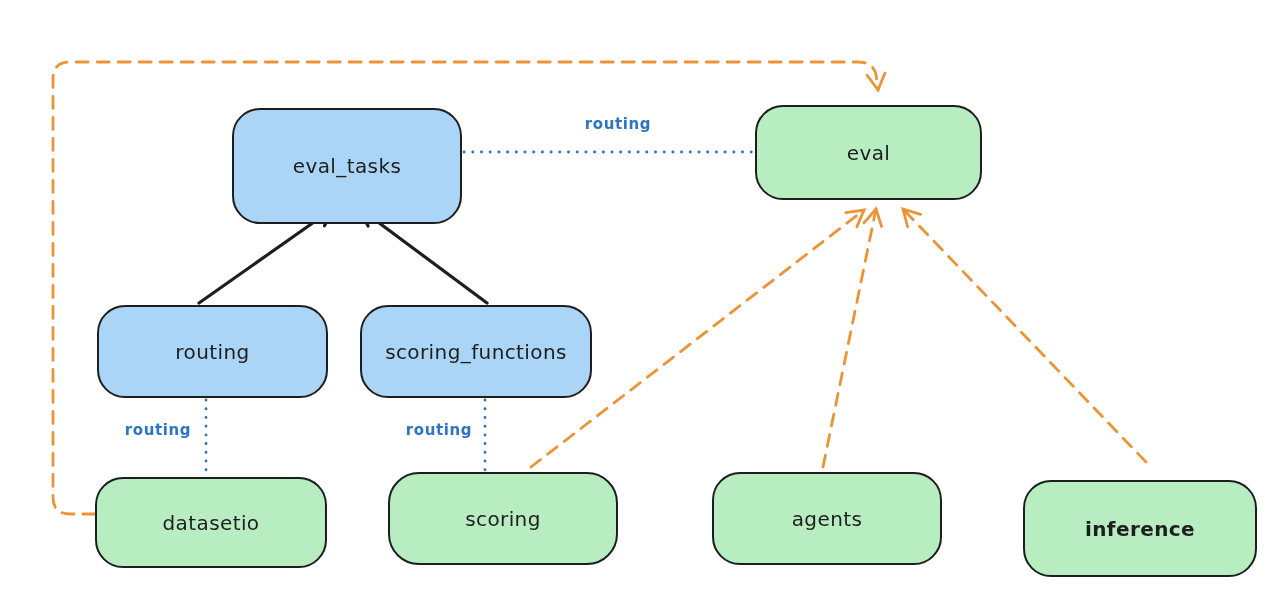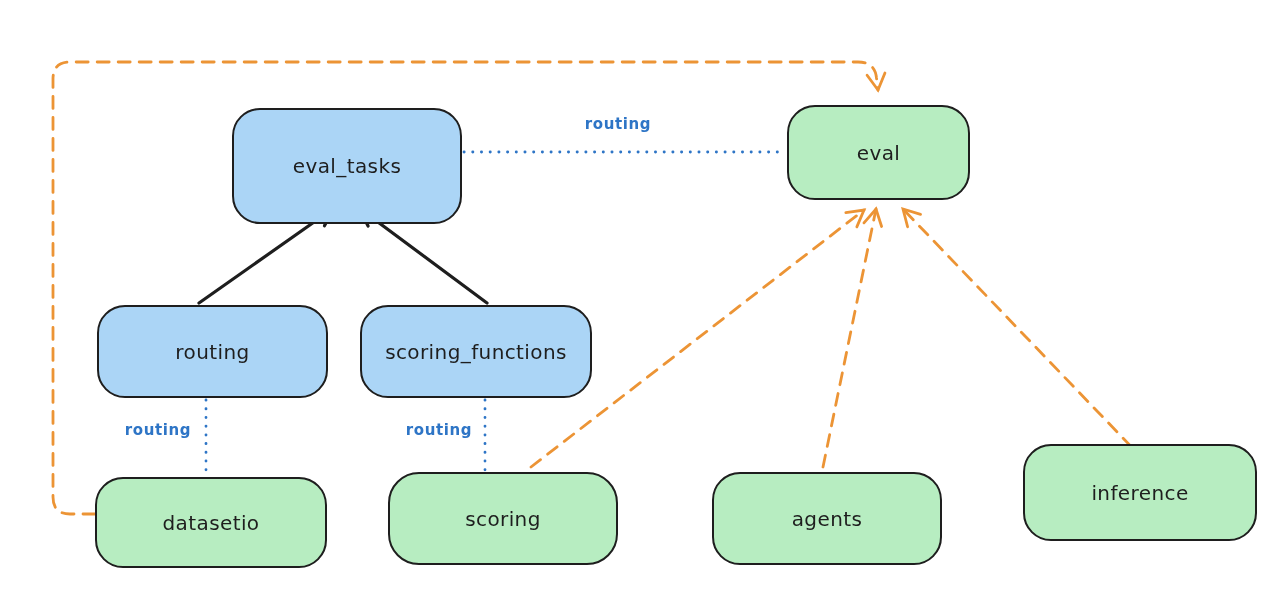--- a/index.html
+++ b/index.html
@@ -96,33 +96,33 @@
   <div class="node api" style="left:232px;top:108px;width:230px;height:116px;">
     <span class="node-label">eval_tasks</span>
   </div>
   <div class="node api" style="left:97px;top:305px;width:231px;height:93px;">
     <span class="node-label">routing</span>
   </div>
   <div class="node api" style="left:360px;top:305px;width:232px;height:93px;">
     <span class="node-label">scoring_functions</span>
   </div>
 
-  <div class="node provider" style="left:787px;top:105px;width:183px;height:95px;">
+  <div class="node provider" style="left:755px;top:105px;width:227px;height:95px;">
     <span class="node-label">eval</span>
   </div>
   <div class="node provider" style="left:95px;top:477px;width:232px;height:91px;">
     <span class="node-label">datasetio</span>
   </div>
   <div class="node provider" style="left:388px;top:472px;width:230px;height:93px;border-radius:31px;">
     <span class="node-label">scoring</span>
   </div>
   <div class="node provider" style="left:712px;top:472px;width:230px;height:93px;">
     <span class="node-label">agents</span>
   </div>
-  <div class="node provider" style="left:1023px;top:444px;width:234px;height:97px;">
+  <div class="node provider" style="left:1023px;top:480px;width:234px;height:97px;font-weight:bold;">
     <span class="node-label">inference</span>
   </div>
 
   <div class="edge-label" style="left:618px;top:115px;">routing</div>
   <div class="edge-label" style="left:158px;top:421px;">routing</div>
   <div class="edge-label" style="left:439px;top:421px;">routing</div>
 
 </div>
 
 </body></html>

